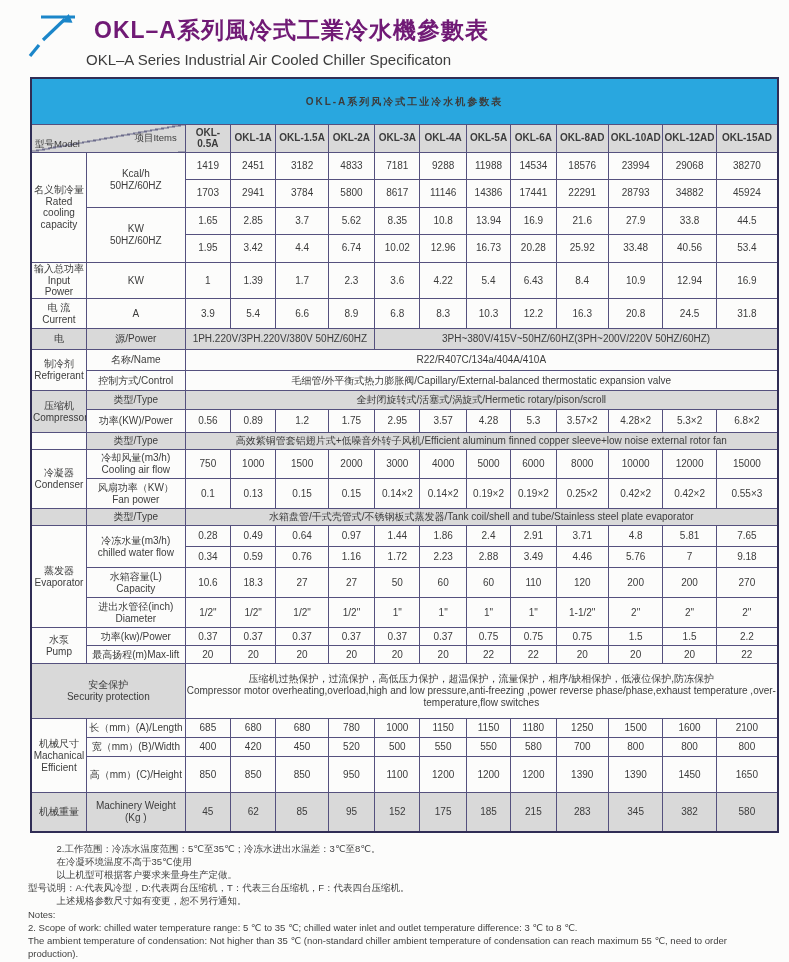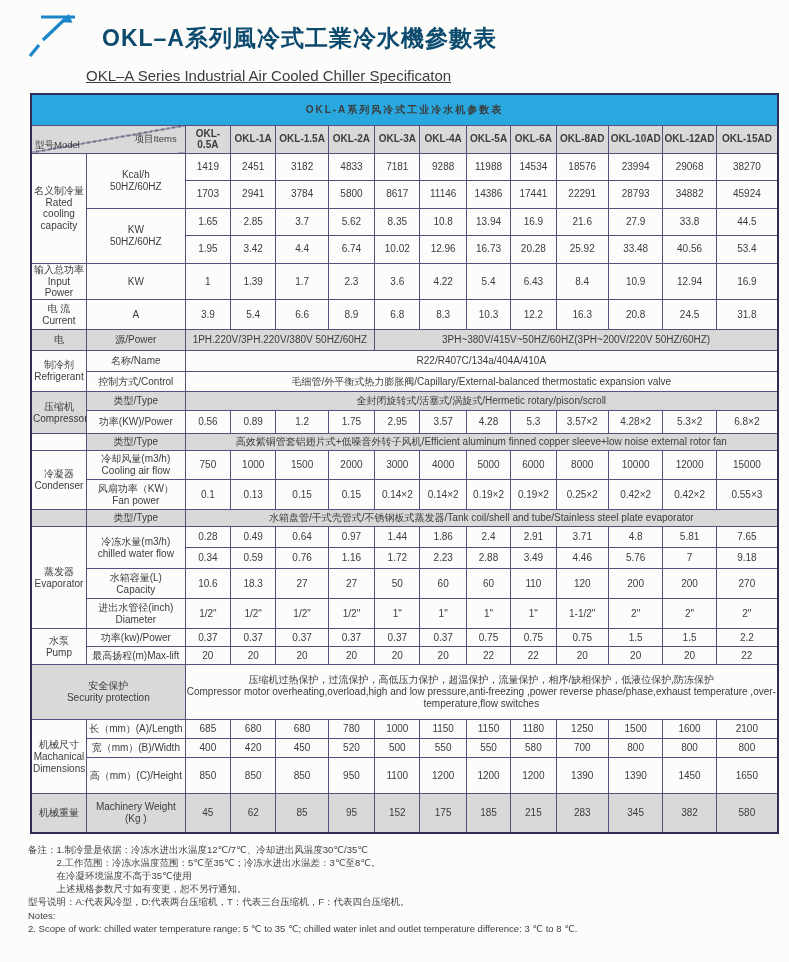--- a/index.html
+++ b/index.html
@@ -15,22 +15,22 @@
   body{
     width:789px;height:962px;
     background:#fcfcfb;
     font-family:"Liberation Sans","DejaVu Sans",sans-serif;
     color:var(--ink);
     overflow:hidden;
   }
   .titlebar{display:flex;align-items:flex-start;padding:10px 0 0 28px;}
   .logo{width:50px;height:52px;flex:0 0 50px;margin-top:2px;}
   .titles{margin-left:8px;}
-  .title-zh{font-size:23px;font-weight:700;letter-spacing:1px;color:#0c4a6e;line-height:1.1;margin:16px;}
-  .title-en{font-size:15px;font-weight:400;color:#3d3d3d;margin:3px 0 0;text-decoration:underline;}
+  .title-zh{font-size:23px;font-weight:700;letter-spacing:1px;color:#701a75;line-height:1.1;margin:8px;}
+  .title-en{font-size:15px;font-weight:400;color:#3d3d3d;margin:3px 0 0;}
   table.spec{
     border-collapse:collapse;
     table-layout:fixed;
     width:749px;
     margin:9px 0 0 30px;
     border:2px solid var(--border-dark);
   }
   table.spec td{
     border:1px solid var(--border);
     text-align:center;
@@ -102,21 +102,21 @@
       <col style="width: 45px;">
       <col style="width: 46px;">
       <col style="width: 44px;">
       <col style="width: 45px;">
       <col style="width: 52px;">
       <col style="width: 54px;">
       <col style="width: 53px;">
       <col style="width: 61px;">
     </colgroup>
   <tbody>
-      <tr style="height: 31px; margin-top: 32px;">
+      <tr style="height: 46px; margin-top: 32px;">
         <td colspan="14" class="banner">OKL-A系列风冷式工业冷水机参数表</td>
       </tr>
       <tr style="height: 28px;">
         <td colspan="2" class="corner"><span class="c-model">型号Model</span><span class="c-items">项目Items</span></td>
         <td class="head shade">OKL-0.5A</td>
         <td class="head shade">OKL-1A</td>
         <td class="head shade">OKL-1.5A</td>
         <td class="head shade">OKL-2A</td>
         <td class="head shade">OKL-3A</td>
         <td class="head shade">OKL-4A</td>
@@ -405,21 +405,21 @@
       <tr class="bt" style="height: 55px;">
         <td colspan="2" class="lab shade">安全保护
 Security protection</td>
         <td colspan="12" class="left">压缩机过热保护，过流保护，高低压力保护，超温保护，流量保护，相序/缺相保护，低液位保护,防冻保护
 Compressor motor overheating,overload,high and low pressure,anti-freezing ,power reverse phase/phase,exhaust temperature ,over-
 temperature,flow switches</td>
       </tr>
       <tr class="bt" style="height: 19px;">
         <td rowspan="3" class="lab">机械尺寸
 Machanical
-Dimensions</td>
+Efficient</td>
         <td class="item">长（mm）(A)/Length</td>
         <td class="val">685</td>
         <td class="val">680</td>
         <td class="val">680</td>
         <td class="val">780</td>
         <td class="val">1000</td>
         <td class="val">1150</td>
         <td class="val">1150</td>
         <td class="val">1180</td>
         <td class="val">1250</td>
@@ -472,23 +472,24 @@
         <td class="val shade">283</td>
         <td class="val shade">345</td>
         <td class="val shade">382</td>
         <td class="val shade">580</td>
       </tr>
     </tbody>
 </table>
 
 <div class="notes">
   <div class="notes-zh">
-      <div class="line">备注：1.制冷量是依据：冷冻水进出水温度12℃/7℃、冷却进出风温度30℃/35℃</div>
       <div class="line">　　　2.工作范围：冷冻水温度范围：5℃至35℃；冷冻水进出水温差：3℃至8℃。</div>
       <div class="line">　　　在冷凝环境温度不高于35℃使用</div>
+      <div class="line">　　　以上机型可根据客户要求来量身生产定做。</div>
+      <div class="line">型号说明：A:代表风冷型，D:代表两台压缩机，T：代表三台压缩机，F：代表四台压缩机。</div>
       <div class="line">　　　上述规格参数尺寸如有变更，恕不另行通知。</div>
-      <div class="line">型号说明：A:代表风冷型，D:代表两台压缩机，T：代表三台压缩机，F：代表四台压缩机。</div>
     </div>
   <div class="notes-en">
       <div class="line">Notes:</div>
       <div class="line">2. Scope of work: chilled water temperature range: 5 ℃ to 35 ℃; chilled water inlet and outlet temperature difference: 3 ℃ to 8 ℃.</div>
+      <div class="line">The ambient temperature of condensation: Not higher than 35 ℃ (non-standard chiller ambient temperature of condensation can reach maximum 55 ℃, need to order production).</div>
     </div>
 </div>
 
 </body></html>

